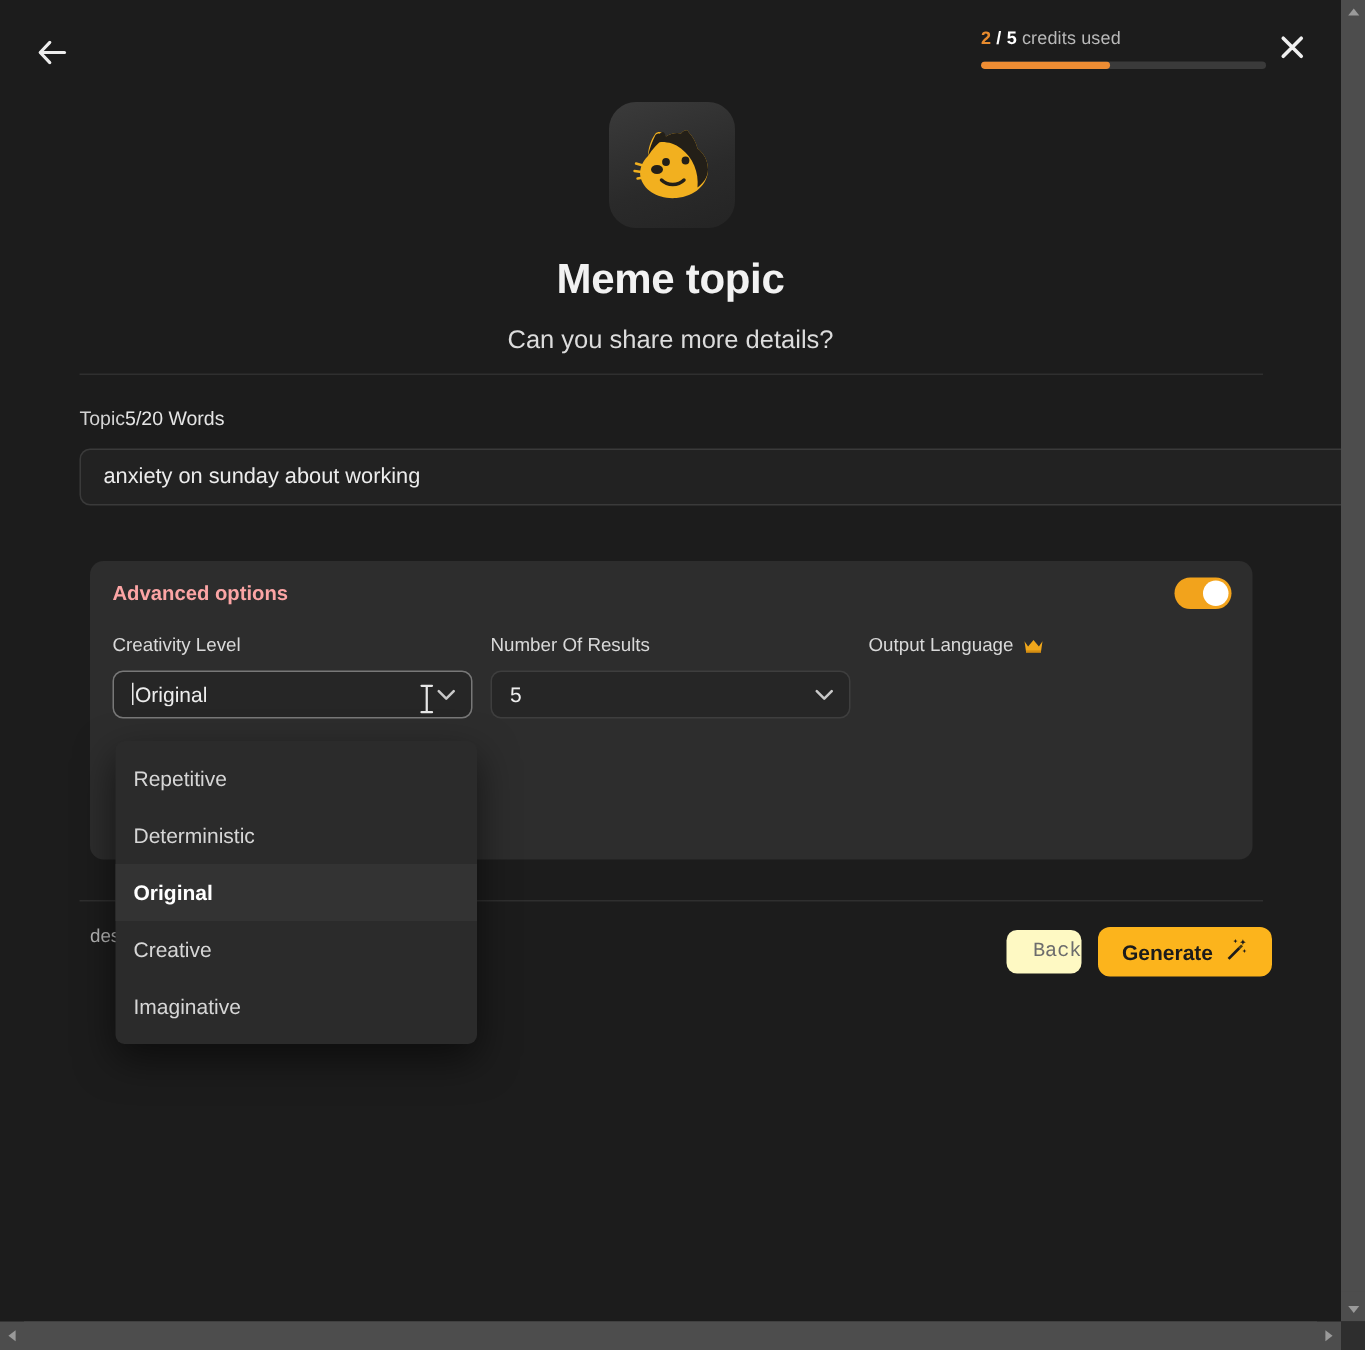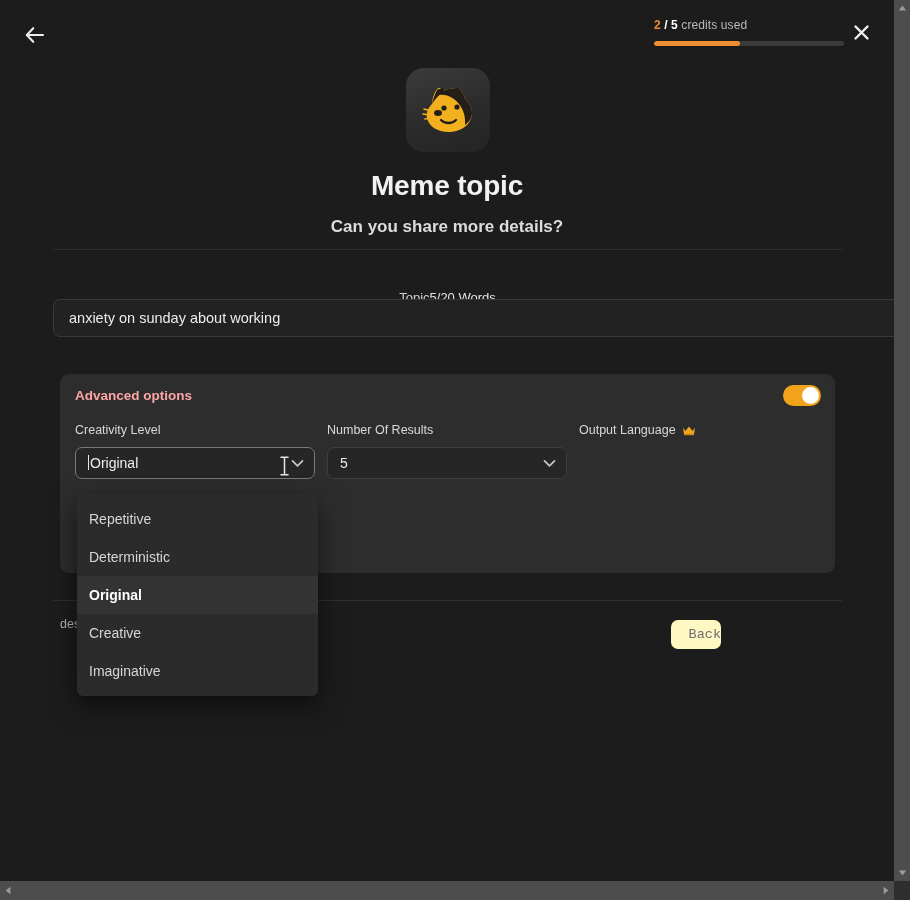--- a/index.html
+++ b/index.html
@@ -95,36 +95,36 @@
     color: #f2f2f2;
     letter-spacing: -0.2px;
   }
   .page-subtitle {
     position: absolute;
     left: 0; top: 217px;
     width: 894px;
     text-align: center;
     font-size: 17px;
     color: #dcdcdc;
-    font-weight: 700;
+    font-weight: 400;
   }
   .divider-top {
     position: absolute;
     left: 53px; top: 249px;
     width: 789px; height: 1px;
     background: #2f2f2f;
   }
 
   
   .topic-row {
     position: absolute;
-    left: 53px; top: 290px;
+    left: 53px; top: 271px;
     width: 789px;
     display: flex;
-    justify-content: center;
+    justify-content: flex-start;
     align-items: baseline;
   }
   .topic-label { font-size: 13px; color: #d2d2d2; }
   .topic-count { font-size: 13px; color: #e5e5e5; }
 
   .topic-input {
     position: absolute;
     left: 53px; top: 299px;
     width: 905px; height: 38px;
     background: #222222;
@@ -454,20 +454,32 @@
             </span>
           </div>
         </div>
 
       </div>
     </div>
 
     <div class="divider-bottom"></div>
     <div class="footer-note">des your plan and extra credits. Need more?</div>
     <button class="btn-back">Back</button>
+    <button class="btn-generate" style="background: rgb(252, 180, 28);">
+      <span>Generate</span>
+      <span>
+        <svg width="16" height="16" viewBox="0 0 16 16">
+          <path d="M2.4 13.6 L9.6 6.4 L10.9 7.7 L3.7 14.9 Z" fill="#1b1b1b"></path>
+          <path d="M9.6 6.4 L11.4 4.6 L12.7 5.9 L10.9 7.7 Z" fill="#4a3a10"></path>
+          <path d="M12.6 1.2 l.55 1.35 1.35 .55 -1.35 .55 -.55 1.35 -.55 -1.35 -1.35 -.55 1.35 -.55 Z" fill="#1b1b1b"></path>
+          <path d="M7.6 1.0 l.4 1.0 1.0 .4 -1.0 .4 -.4 1.0 -.4 -1.0 -1.0 -.4 1.0 -.4 Z" fill="#1b1b1b"></path>
+          <path d="M13.6 7.6 l.4 1.0 1.0 .4 -1.0 .4 -.4 1.0 -.4 -1.0 -1.0 -.4 1.0 -.4 Z" fill="#1b1b1b"></path>
+        </svg>
+      </span>
+    </button>
 
     <div class="dropdown">
       <div class="dropdown-item">Repetitive</div>
       <div class="dropdown-item">Deterministic</div>
       <div class="dropdown-item selected">Original</div>
       <div class="dropdown-item">Creative</div>
       <div class="dropdown-item">Imaginative</div>
     </div>
 
     <div class="mouse-cursor">

